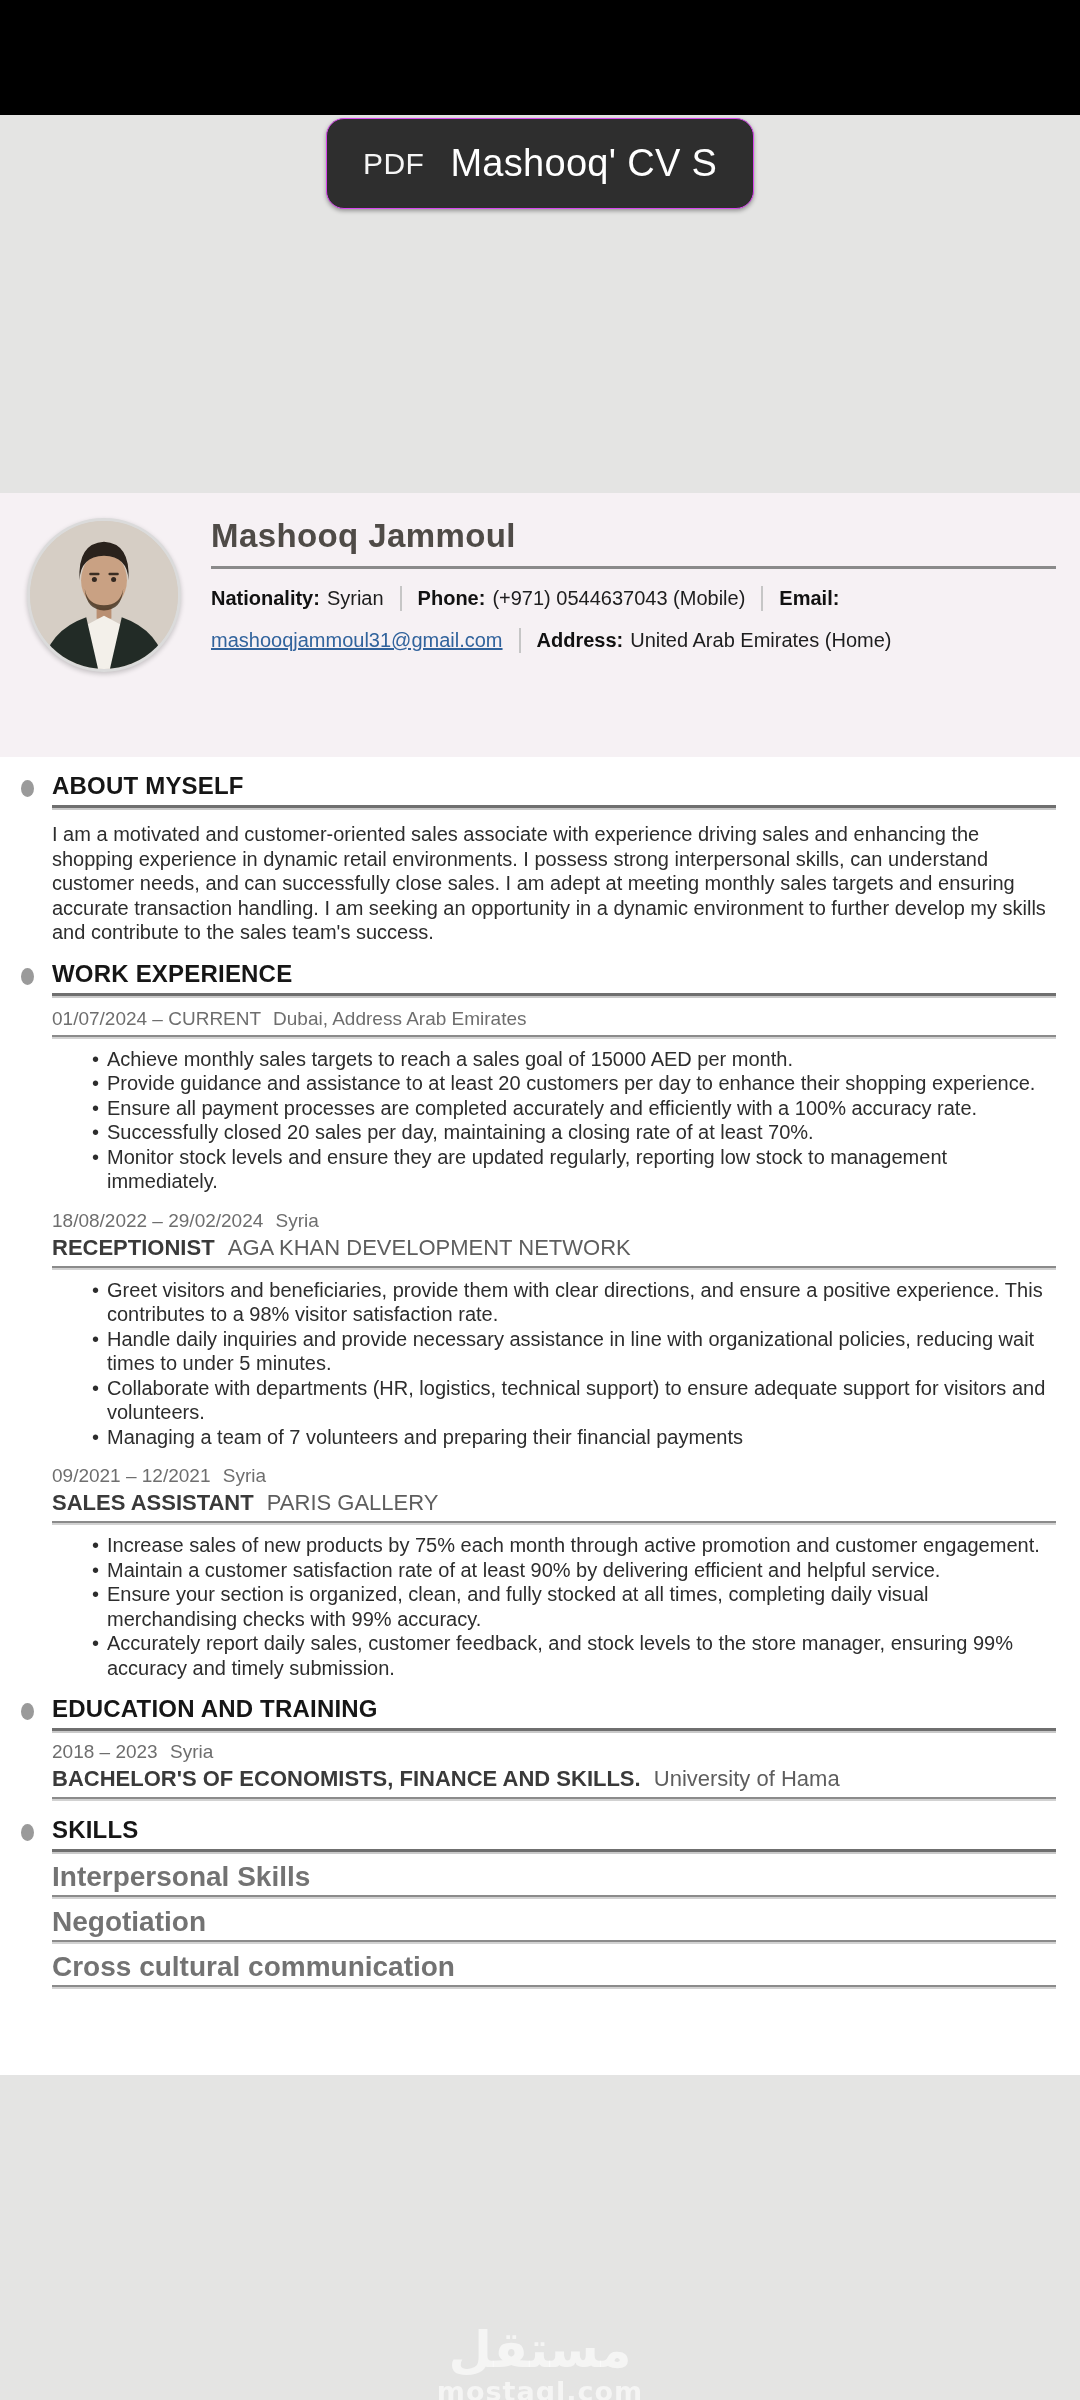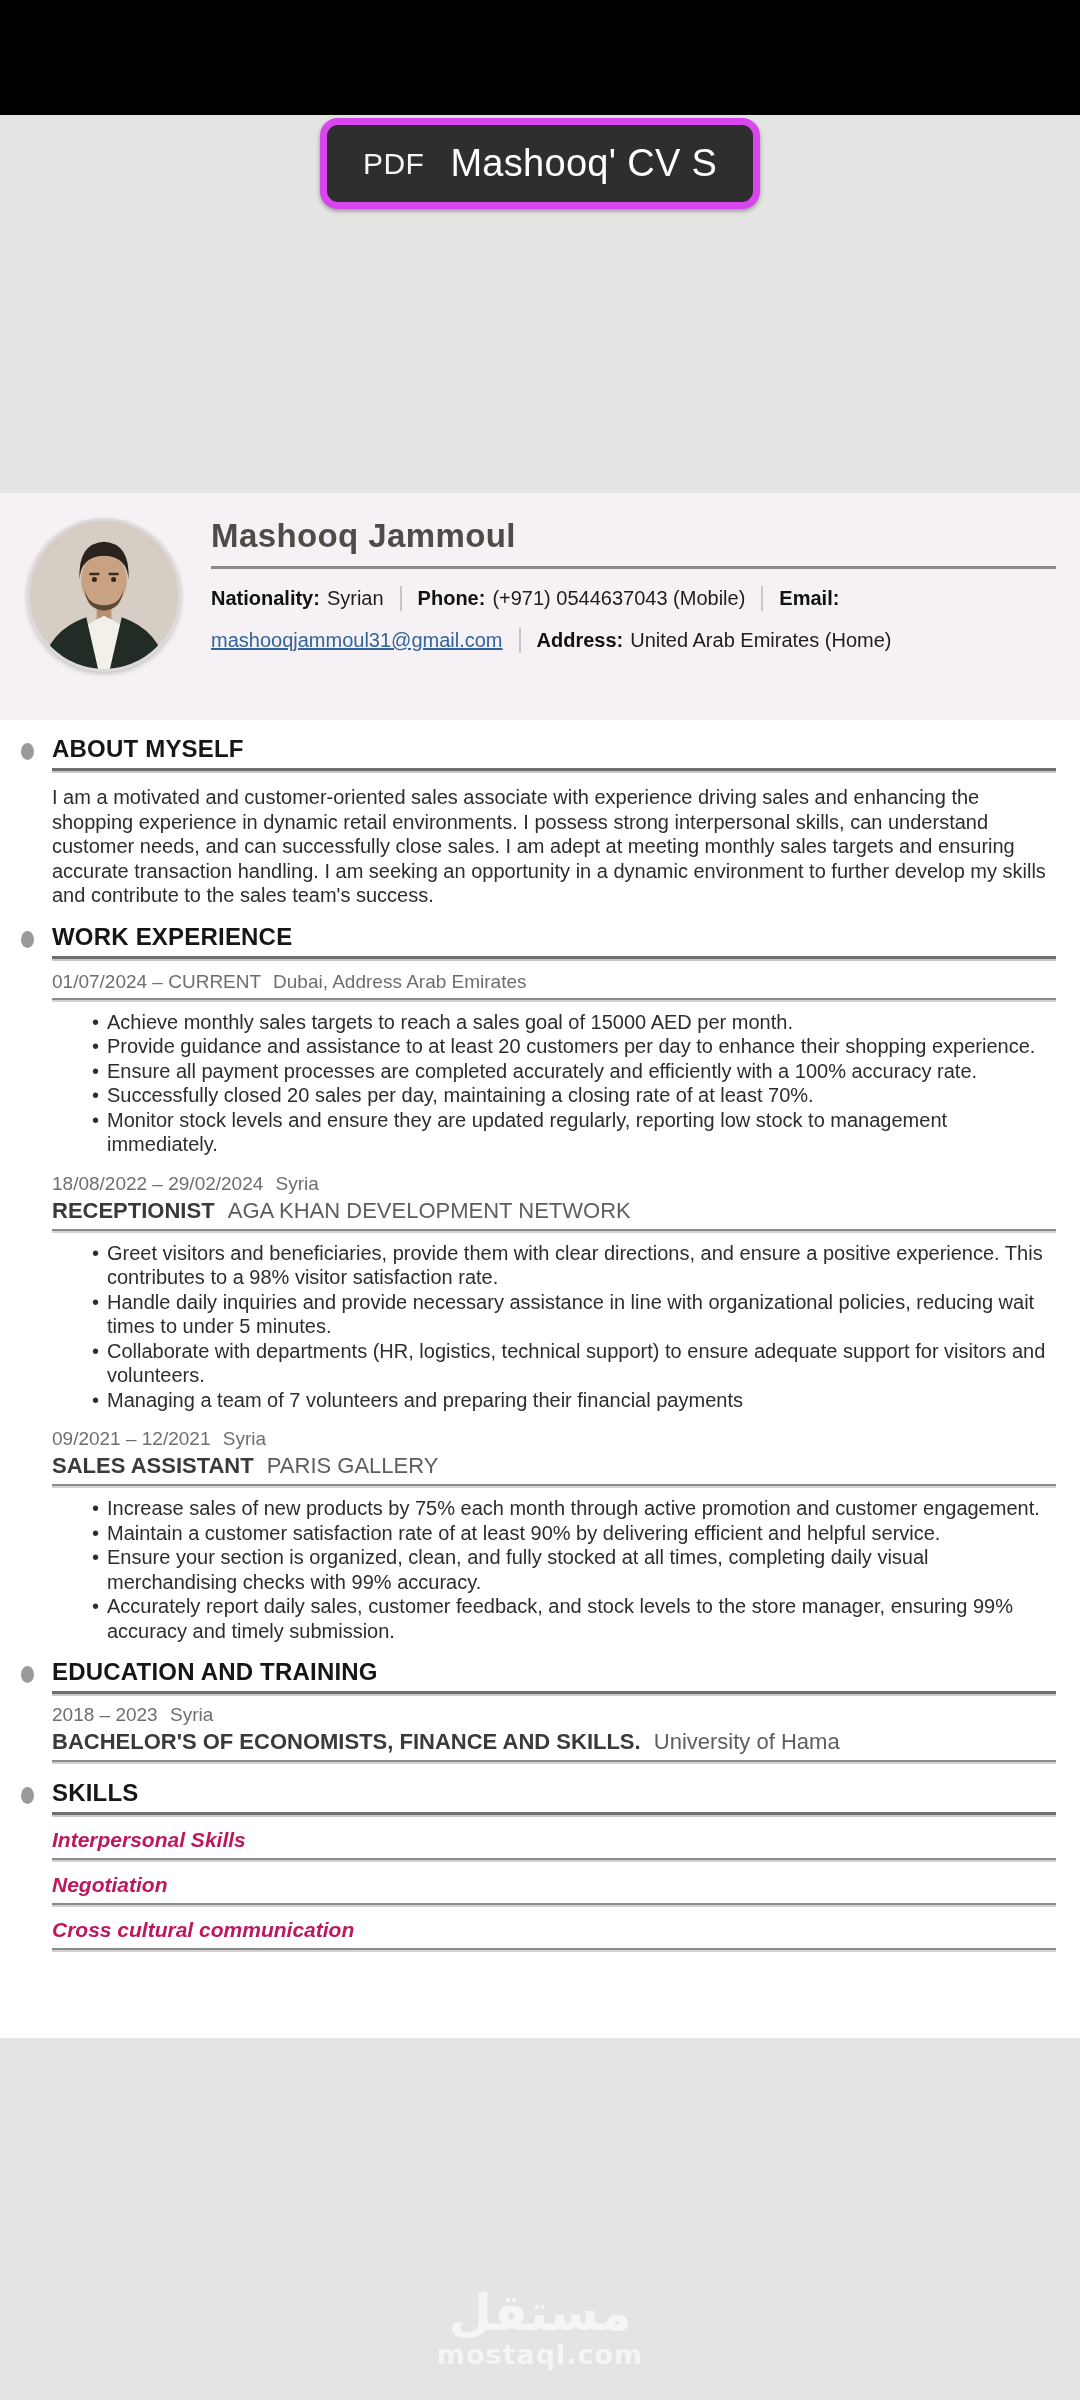--- a/index.html
+++ b/index.html
@@ -10,30 +10,30 @@
     font-family:"Liberation Sans", sans-serif;
     -webkit-font-smoothing:antialiased;
   }
   .screen { width:1080px; height:2400px; display:flex; flex-direction:column; }
 
   
   .status-bar { height:115px; background:#000; flex:none; }
   .app-top { height:378px; flex:none; display:flex; justify-content:center; align-items:flex-start; }
   .title-pill {
     margin-top:3px; height:91px; min-width:398px; padding:0 36px;
-    background:#2e2e2e; border:7px solid #d946ef; border-radius:18px;
+    background:#2e2e2e; border:1px solid #d946ef; border-radius:18px;
     display:flex; align-items:center; justify-content:center; gap:26px;
     box-shadow:0 2px 4px rgba(0,0,0,0.35);
     cursor:pointer;
   }
   .pdf-badge { color:#f5f5f5; font-size:30px; letter-spacing:0.5px; }
   .pill-title { color:#ffffff; font-size:38px; letter-spacing:0.3px; }
 
   
-  .cv-header { height:227px; background:#f6f1f4; flex:none; display:flex; }
+  .cv-header { height:264px; background:#f6f1f4; flex:none; display:flex; }
   .avatar {
     flex:none; width:154px; height:154px; margin:25px 0 0 27px;
     border-radius:50%; border:3px solid #dbdbdb;
     box-shadow:0 2px 5px rgba(0,0,0,0.2); overflow:hidden; background:#d6cec5;
   }
   .avatar svg { display:block; width:100%; height:100%; }
   .header-text { flex:1; padding:24px 24px 0 30px; min-width:0; }
   .candidate-name { margin:0; font-size:33px; font-weight:bold; color:#4f4b47; letter-spacing:0.4px; line-height:38px; }
   .name-rule { height:3px; background:#8a8a8a; margin-top:11px; }
   .contact-line { margin-top:17px; font-size:20px; color:#1c1c1c; display:flex; align-items:center; white-space:nowrap; }
@@ -64,21 +64,21 @@
   ul.bullets { margin:8px 0 0 40px; padding:0; list-style:none; font-size:20px; line-height:24.5px; color:#2d2d2d; }
   ul.bullets li { position:relative; padding-left:15px; }
   ul.bullets li::before { content:"•"; position:absolute; left:0; top:0; color:#2d2d2d; }
 
   .edu-block { margin-top:8px; }
   .edu-line { margin-top:4px; font-size:22px; line-height:25px; }
   .degree { font-weight:bold; color:#3a3a3a; }
   .institution { color:#5e5e5e; margin-left:7px; }
 
   .skill { margin-top:12px; }
-  .skill-name { font-size:21px; line-height:22px; font-weight:bold; color:#be185d;font-style:italic; }
+  .skill-name { font-size:28px; line-height:22px; font-weight:bold; color:#737373; }
   .skill-rule { height:4px; margin-top:7px; background:linear-gradient(to bottom, #8b8b8b 0 50%, #d2d2d2 50% 100%); }
 
   
   .app-bottom { flex:1; display:flex; flex-direction:column; align-items:center; }
   .watermark { margin-top:250px; text-align:center; font-family:"DejaVu Sans", sans-serif; font-weight:bold; }
   .wm-arabic { font-size:50px; line-height:50px; color:rgba(255,255,255,0.62); }
   .wm-latin { margin-top:2px; font-size:27px; line-height:29px; letter-spacing:1px; color:rgba(255,255,255,0.62); }
 </style>
 </head>
 <body>

